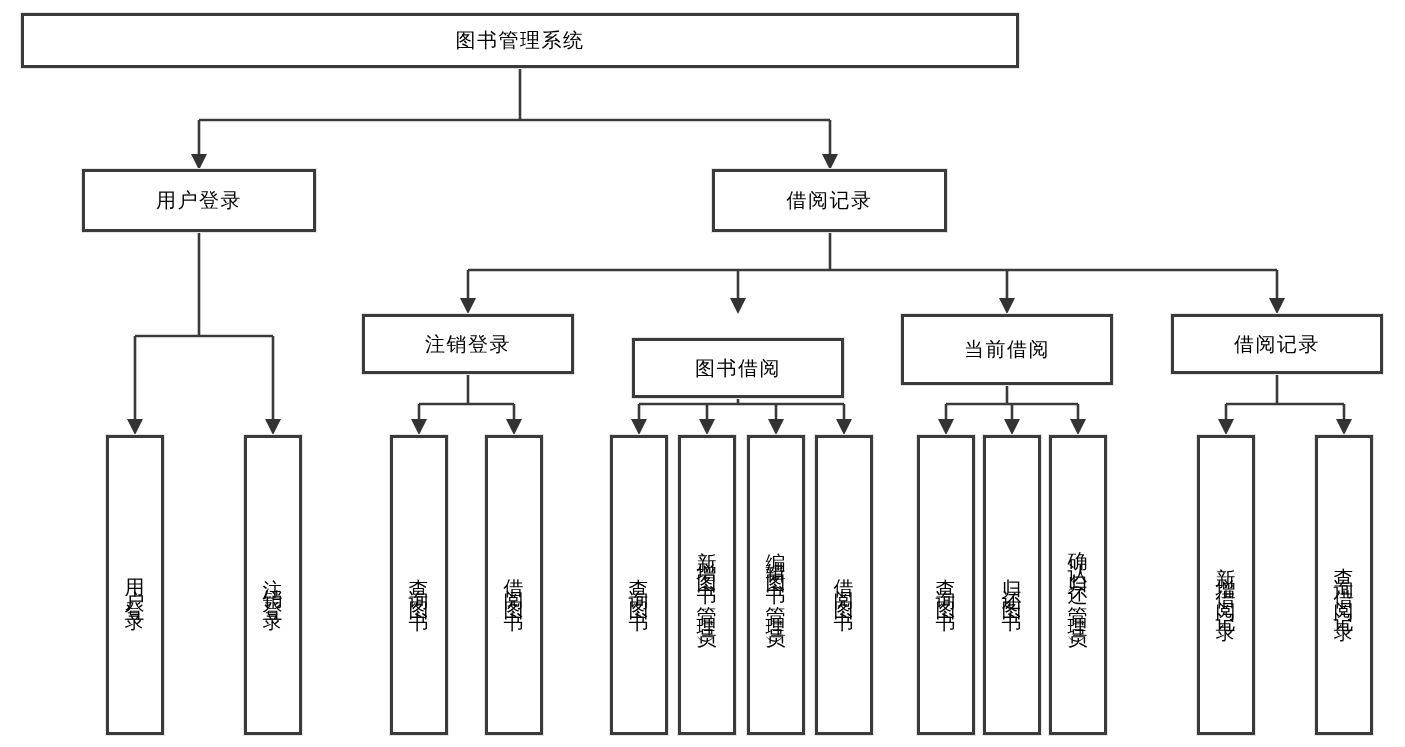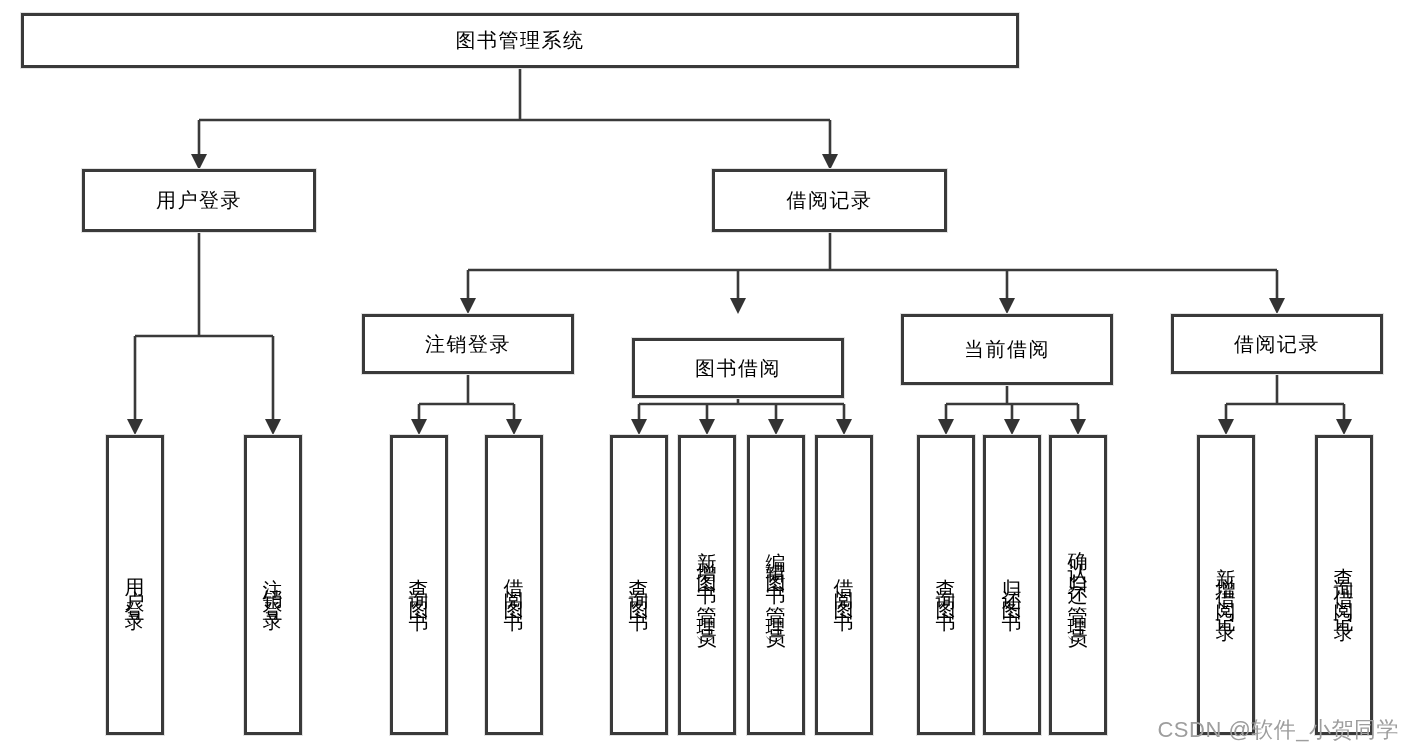--- a/index.html
+++ b/index.html
@@ -155,15 +155,14 @@
     <span class="label">确认归还（管理员）</span>
   </div>
 
   <div class="node vbox" style="left:1197px;">
     <span class="label">新增借阅记录</span>
   </div>
   <div class="node vbox" style="left:1315px;">
     <span class="label">查询借阅记录</span>
   </div>
 
-  <div id="watermark">CSDN @软件_小贺同学</div>
 
 </div>
 
 </body></html>

